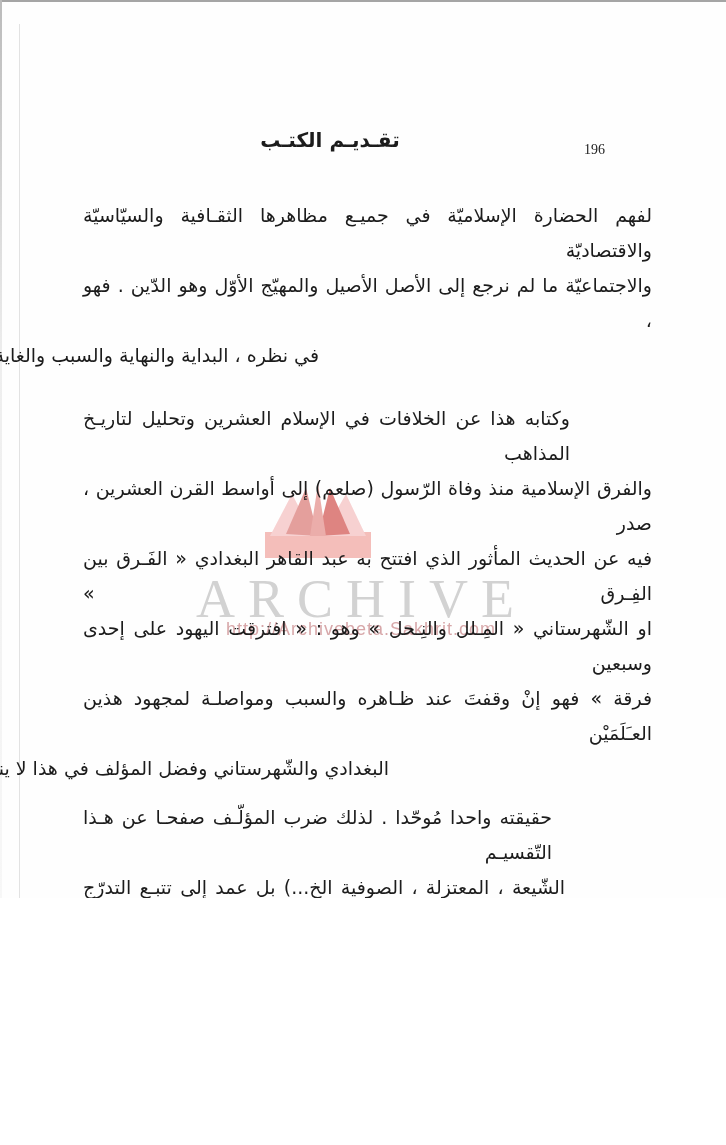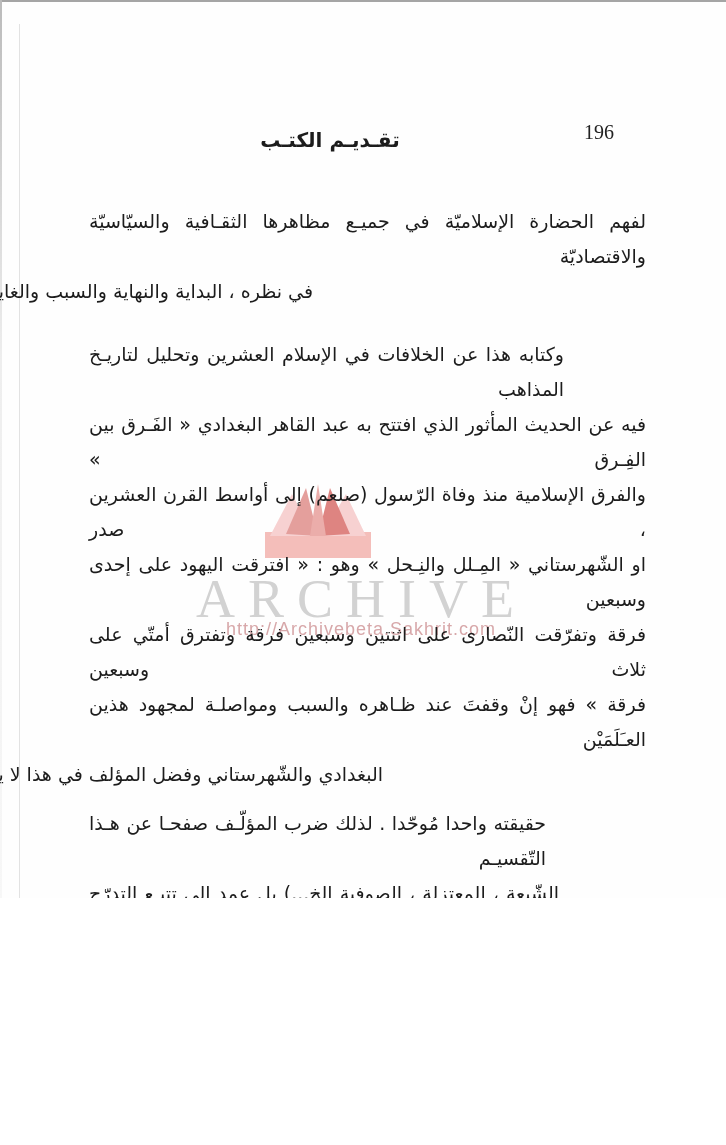--- a/index.html
+++ b/index.html
@@ -42,24 +42,24 @@
     left: 240px; top: 128px;
     width: 180px;
     text-align: center;
     direction: rtl;
     font-size: 20px;
     font-weight: bold;
     letter-spacing: 1px;
   }
   .page-number {
     position: absolute;
-    left: 584px; top: 121px;
+    left: 584px; top: 142px;
     width: 40px;
     font-family: "Liberation Serif", serif;
-    font-size: 20px;
+    font-size: 14px;
     color: #222;
   }
 
   
   .watermark-layer { position: absolute; inset: 0; z-index: 1; }
   .wm-brand {
     position: absolute;
     left: 196px; top: 568px;
     width: 372px;
     text-align: left;
@@ -90,21 +90,21 @@
   
   .textblock {
     position: absolute;
     left: 75px; top: 190px;
     width: 585px;
     direction: rtl;
     font-size: 19px;
     line-height: 35px;
     z-index: 2;
   }
-  .para { margin: 14px; }
+  .para { margin: 8px; }
   .para + .para { margin-top: 28px; }
   #para-1 + #para-2 { margin-top: 14px; }
   .line {
     text-align: justify;
     text-align-last: justify;
   }
   
   #para-0 .line:last-child {
     margin-right: 333px;
     text-align: right;
@@ -145,28 +145,28 @@
       <polygon points="56,52 68,4 88,50" fill="#d96f6c"></polygon>
       <polygon points="48,52 56,0 64,52" fill="#e8a09c"></polygon>
     </svg>
     <div class="wm-brand">ARCHIVE</div>
     <div class="wm-url">http://Archivebeta.Sakhrit.com</div>
   </div>
 
   <div class="textblock">
     <div class="para" id="para-0">
         <div class="line">لفهم الحضارة الإسلاميّة في جميـع مظاهرها الثقـافية والسيّاسيّة والاقتصاديّة</div>
+        <div class="line">والاجتماعيّة ما لم نرجع إلى الأصل الأصيل والمهيّج الأوّل وهو الدّين . فهو ،</div>
         <div class="line">في نظره ، البداية والنهاية والسبب والغاية .</div>
       </div>
     <div class="para" id="para-1">
         <div class="line">وكتابه هذا عن الخلافات في الإسلام العشرين وتحليل لتاريـخ المذاهب</div>
+        <div class="line">والفرق الإسلامية منذ وفاة الرّسول (صلعم) إلى أواسط القرن العشرين ، صدر</div>
         <div class="line">فيه عن الحديث المأثور الذي افتتح به عبد القاهر البغدادي « الفَـرق بين الفِـرق »</div>
-        <div class="line">والفرق الإسلامية منذ وفاة الرّسول (صلعم) إلى أواسط القرن العشرين ، صدر</div>
         <div class="line">او الشّهرستاني « المِـلل والنِـحل » وهو : « افترقت اليهود على إحدى وسبعين</div>
-        <div class="line">فرقة وتفرّقت النّصارى على اثنتين وسبعين فرقة وتفترق أمتّي على ثلاث وسبعين</div>
         <div class="line">فرقة » فهو إنْ وقفتَ عند ظـاهره والسبب ومواصلـة لمجهود هذين العـَلَمَيْن</div>
         <div class="line">البغدادي والشّهرستاني وفضل المؤلف في هذا لا ينكر ، ولـكنّ الـكتاب يفضل</div>
       </div>
     <div class="para" id="para-2">
         <div class="line">حقيقته واحدا مُوحّدا . لذلك ضرب المؤلّـف صفحـا عن هـذا التّقسيـم</div>
         <div class="line">الشّيعة ، المعتزلة ، الصوفية الخ...) بل عمد إلى تتبـع التدرّج التّـأريخي ملحّـا</div>
       </div>
   </div>
 
 </div>

